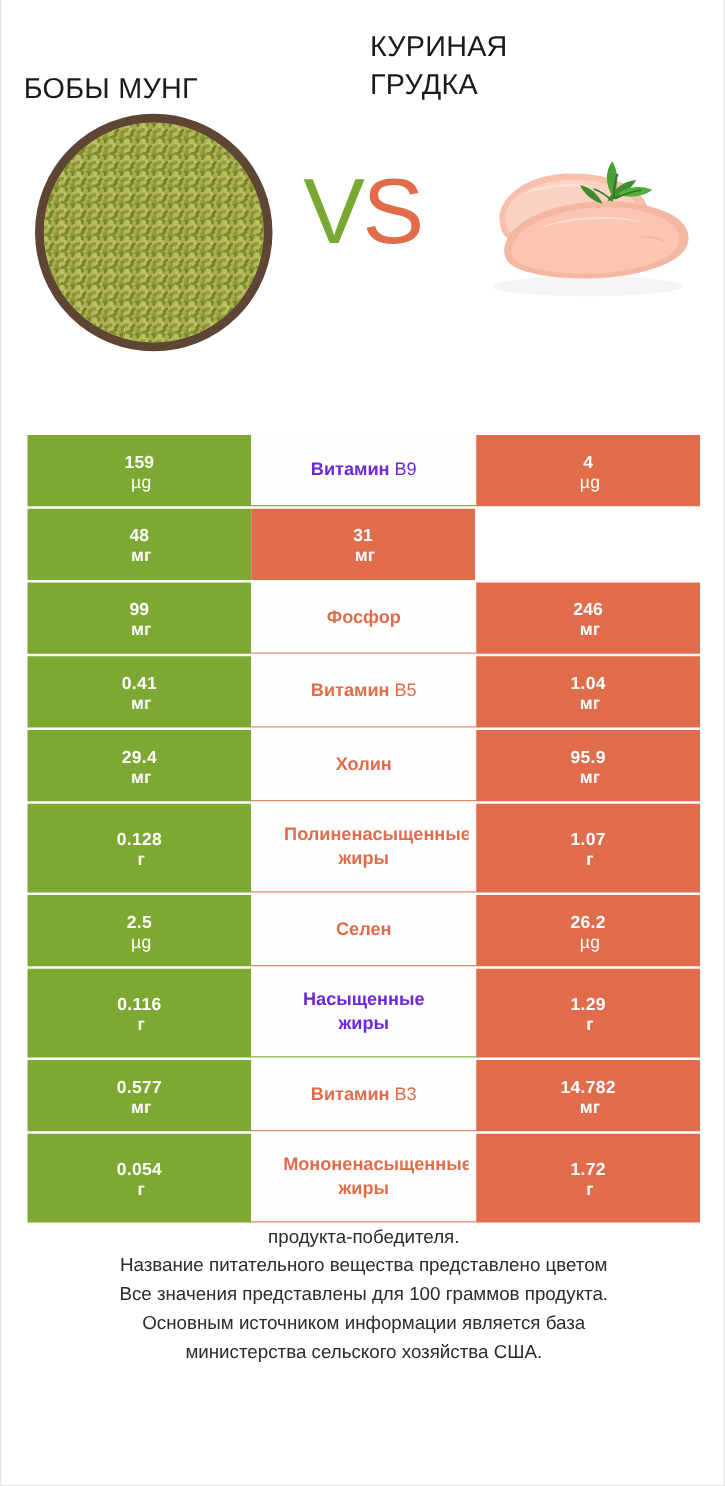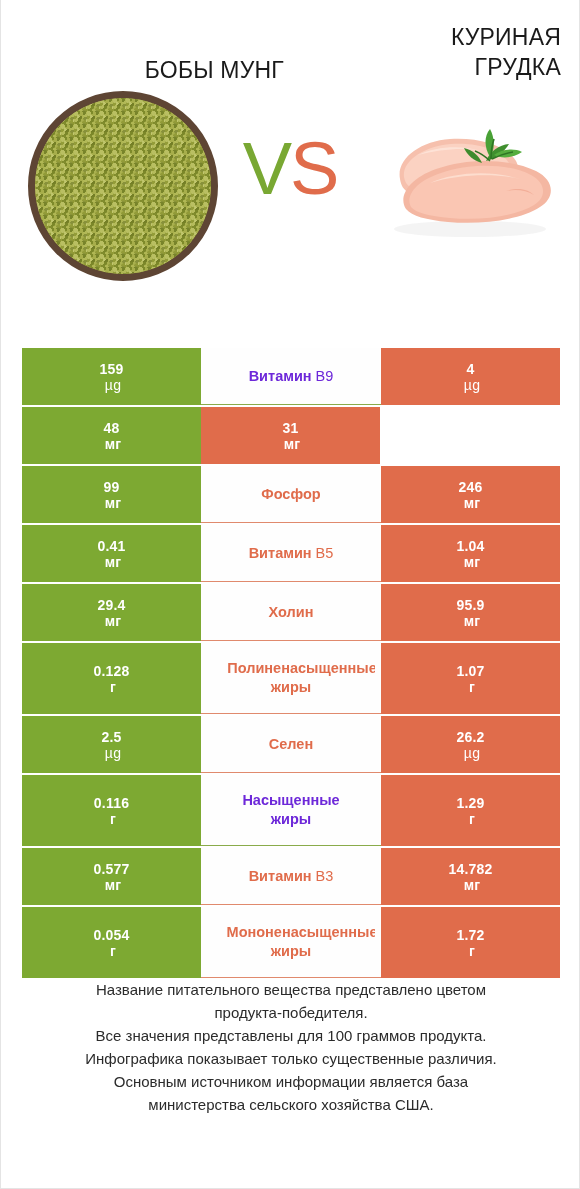--- a/index.html
+++ b/index.html
@@ -29,21 +29,21 @@
 
   
   .header {
     display: flex;
     align-items: flex-start;
     padding: 22px 18px 0 18px;
     box-sizing: border-box;
   }
   .title-col {
     flex: 1 1 50%;
-    text-align: right;
+    text-align: left;
     box-sizing: border-box;
   }
   .title-col.left { padding: 0 6px 0 0; }
   .title-col.right { padding: 0 0 0 6px; }
   .food-title {
     font-size: 23px;
     line-height: 30px;
     font-weight: 400;
     color: #1a1a1a;
     letter-spacing: 0.2px;
@@ -395,21 +395,20 @@
           </span>
         </div>
         <div class="cell right-val">
           <span class="val-num">1.72</span>
           <span class="val-unit-bold">г</span>
         </div>
       </div>
     </div>
 
   <div class="footer" id="footer-note">
+      <p>продукта-победителя.</p>
       <p>Название питательного вещества представлено цветом</p>
-      <p>продукта-победителя.</p>
       <p>Все значения представлены для 100 граммов продукта.</p>
-      <p>Инфографика показывает только существенные различия.</p>
       <p>Основным источником информации является база</p>
       <p>министерства сельского хозяйства США.</p>
     </div>
 
 </div>
 
 </body></html>

